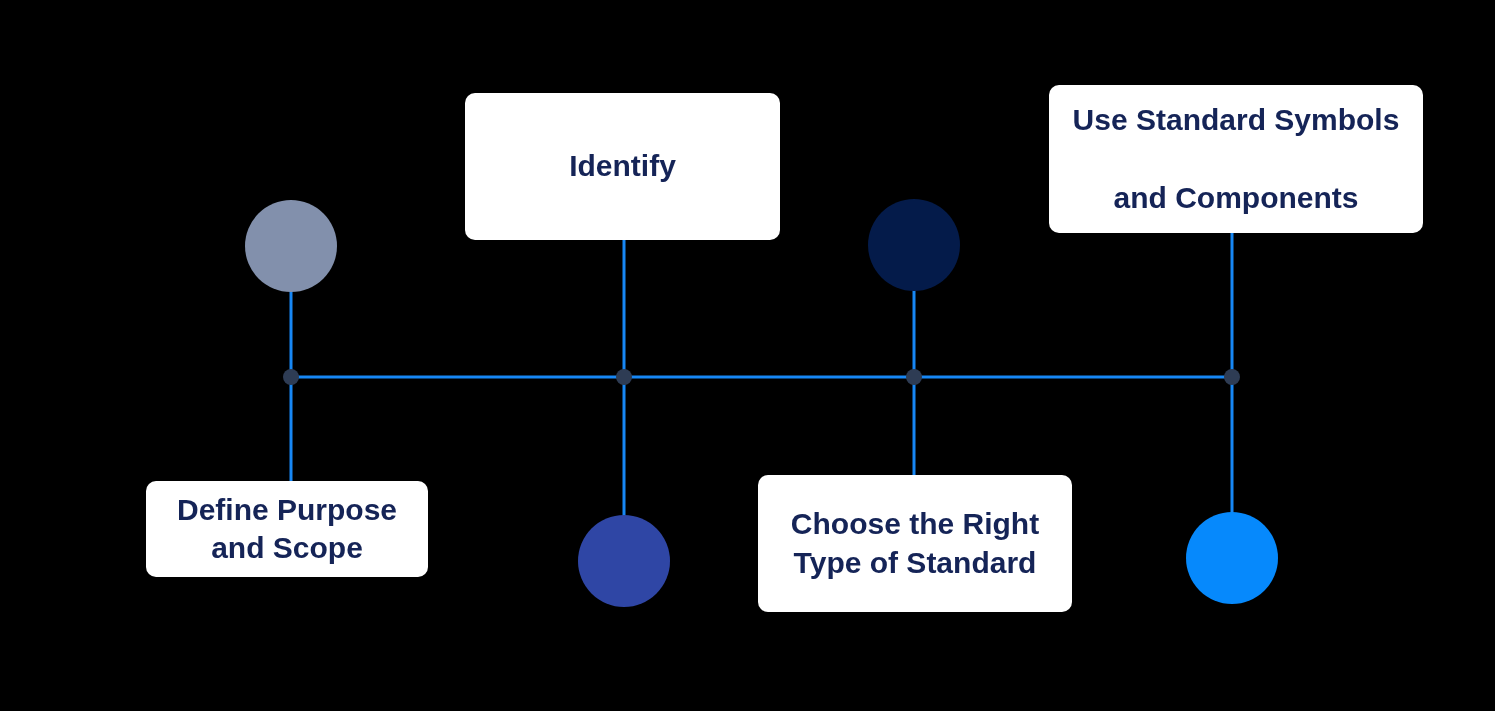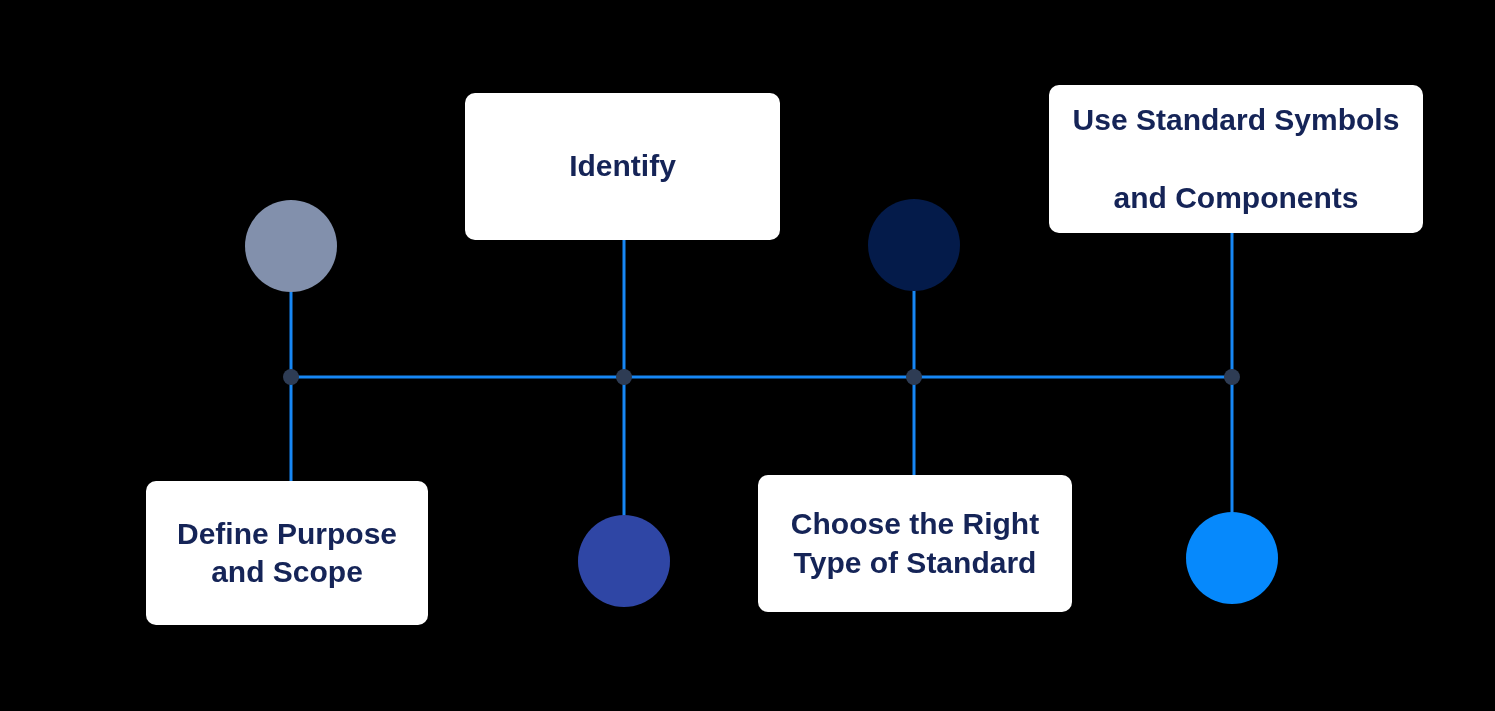--- a/index.html
+++ b/index.html
@@ -53,21 +53,21 @@
       <circle cx="291" cy="377" r="8" fill="#2E3C54"></circle>
       <circle cx="291" cy="246" r="46" fill="#8290AC"></circle>
       <circle cx="624" cy="377" r="8" fill="#2E3C54"></circle>
       <circle cx="624" cy="561" r="46" fill="#2F46A5"></circle>
       <circle cx="914" cy="377" r="8" fill="#2E3C54"></circle>
       <circle cx="914" cy="245" r="46" fill="#041B4A"></circle>
       <circle cx="1232" cy="377" r="8" fill="#2E3C54"></circle>
       <circle cx="1232" cy="558" r="46" fill="#0689FC"></circle>
     </svg>
   <div id="boxes">
-      <div class="label-box" style="left: 146px; top: 481px; width: 282px; height: 144px; background: rgb(255, 255, 255); border-radius: 10px; color: rgb(21, 36, 87);">
+      <div class="label-box" style="left: 146px; top: 481px; width: 282px; height: 96px; background: rgb(255, 255, 255); border-radius: 10px; color: rgb(21, 36, 87);">
         <div class="label-line">Define Purpose</div>
         <div class="label-line">and Scope</div>
       </div>
       <div class="label-box" style="left: 465px; top: 93px; width: 315px; height: 147px; background: rgb(255, 255, 255); border-radius: 10px; color: rgb(21, 36, 87);">
         <div class="label-line">Identify</div>
       </div>
       <div class="label-box" style="left: 758px; top: 475px; width: 314px; height: 137px; background: rgb(255, 255, 255); border-radius: 10px; color: rgb(21, 36, 87);">
         <div class="label-line">Choose the Right</div>
         <div class="label-line">Type of Standard</div>
       </div>

